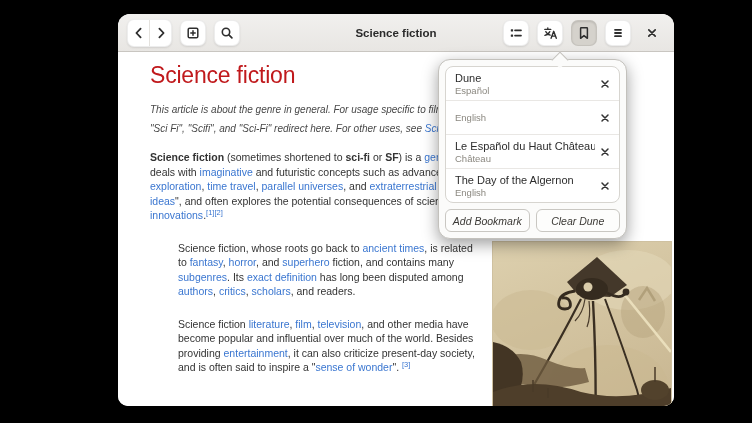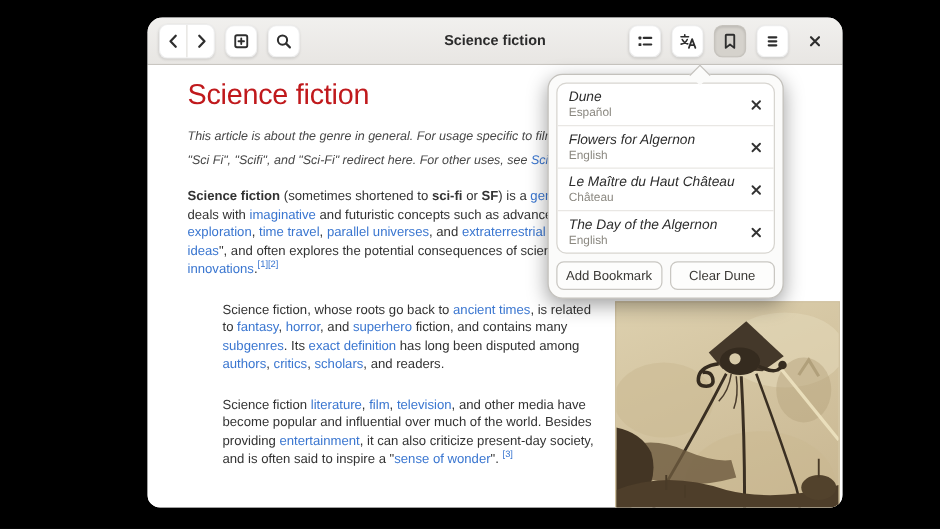--- a/index.html
+++ b/index.html
@@ -48,25 +48,25 @@
            border:1px solid #c3c1bc;border-radius:12px;padding:6px;box-sizing:border-box;
            box-shadow:0 5px 16px rgba(0,0,0,.38);z-index:20;}
   .popover .arrow{position:absolute;top:-6.5px;left:115px;width:11px;height:11px;
                   background:#fbfbfa;border-left:1px solid #c3c1bc;border-top:1px solid #c3c1bc;
                   transform:rotate(45deg);}
   .bm-list{background:#fff;border:1px solid #d7d5d0;border-radius:8px;overflow:hidden;}
   .bm-row{display:flex;align-items:center;justify-content:space-between;
           padding:4px 4px 4px 9px;min-height:25px;cursor:pointer;}
   .bm-row + .bm-row{border-top:1px solid #e9e7e4;}
   .bm-texts{overflow:hidden;}
-  .bm-title{font-size:11px;line-height:13px;color:#2c2c2c;white-space:nowrap;font-style:italic;}
+  .bm-title{font-size:11px;line-height:13px;color:#2c2c2c;white-space:nowrap;}
   .bm-lang{font-size:9.5px;line-height:11px;color:#8b8880;}
   .bm-remove{width:20px;height:20px;display:flex;align-items:center;justify-content:center;
              border-radius:5px;cursor:pointer;flex:none;}
-  .bm-actions{display:flex;gap:6px;margin-top:6px;}
+  .bm-actions{display:flex;gap:6px;margin-top:6px;font-style:italic;}
   .bm-btn{flex:1;height:23px;background:#fdfdfc;border:1px solid #c9c7c2;border-radius:6px;
           display:flex;align-items:center;justify-content:center;font-size:10.5px;
           color:#3b3935;cursor:pointer;box-sizing:border-box;}
 </style>
 </head>
 <body>
 
 <div class="stage">
   <div class="window">
 
@@ -211,35 +211,34 @@
           <span class="icon">
             <svg width="12" height="12" viewBox="0 0 12 12">
                 <path d="M3 3l6 6 M9 3l-6 6" stroke="#333" stroke-width="1.5" stroke-linecap="round"></path>
               </svg>
           </span>
         </div>
       </div>
 
       <div class="bm-row">
         <div class="bm-texts">
-          <div class="bm-title">Flowers for Algernon</div>
           <div class="bm-lang">English</div>
         </div>
         <div class="bm-remove">
           <span class="icon">
             <svg width="12" height="12" viewBox="0 0 12 12">
                 <path d="M3 3l6 6 M9 3l-6 6" stroke="#333" stroke-width="1.5" stroke-linecap="round"></path>
               </svg>
           </span>
         </div>
       </div>
 
       <div class="bm-row">
         <div class="bm-texts">
-          <div class="bm-title">Le Maître du Haut Château</div>
+          <div class="bm-title">Le Español du Haut Château</div>
           <div class="bm-lang">Château</div>
         </div>
         <div class="bm-remove">
           <span class="icon">
             <svg width="12" height="12" viewBox="0 0 12 12">
                 <path d="M3 3l6 6 M9 3l-6 6" stroke="#333" stroke-width="1.5" stroke-linecap="round"></path>
               </svg>
           </span>
         </div>
       </div>

